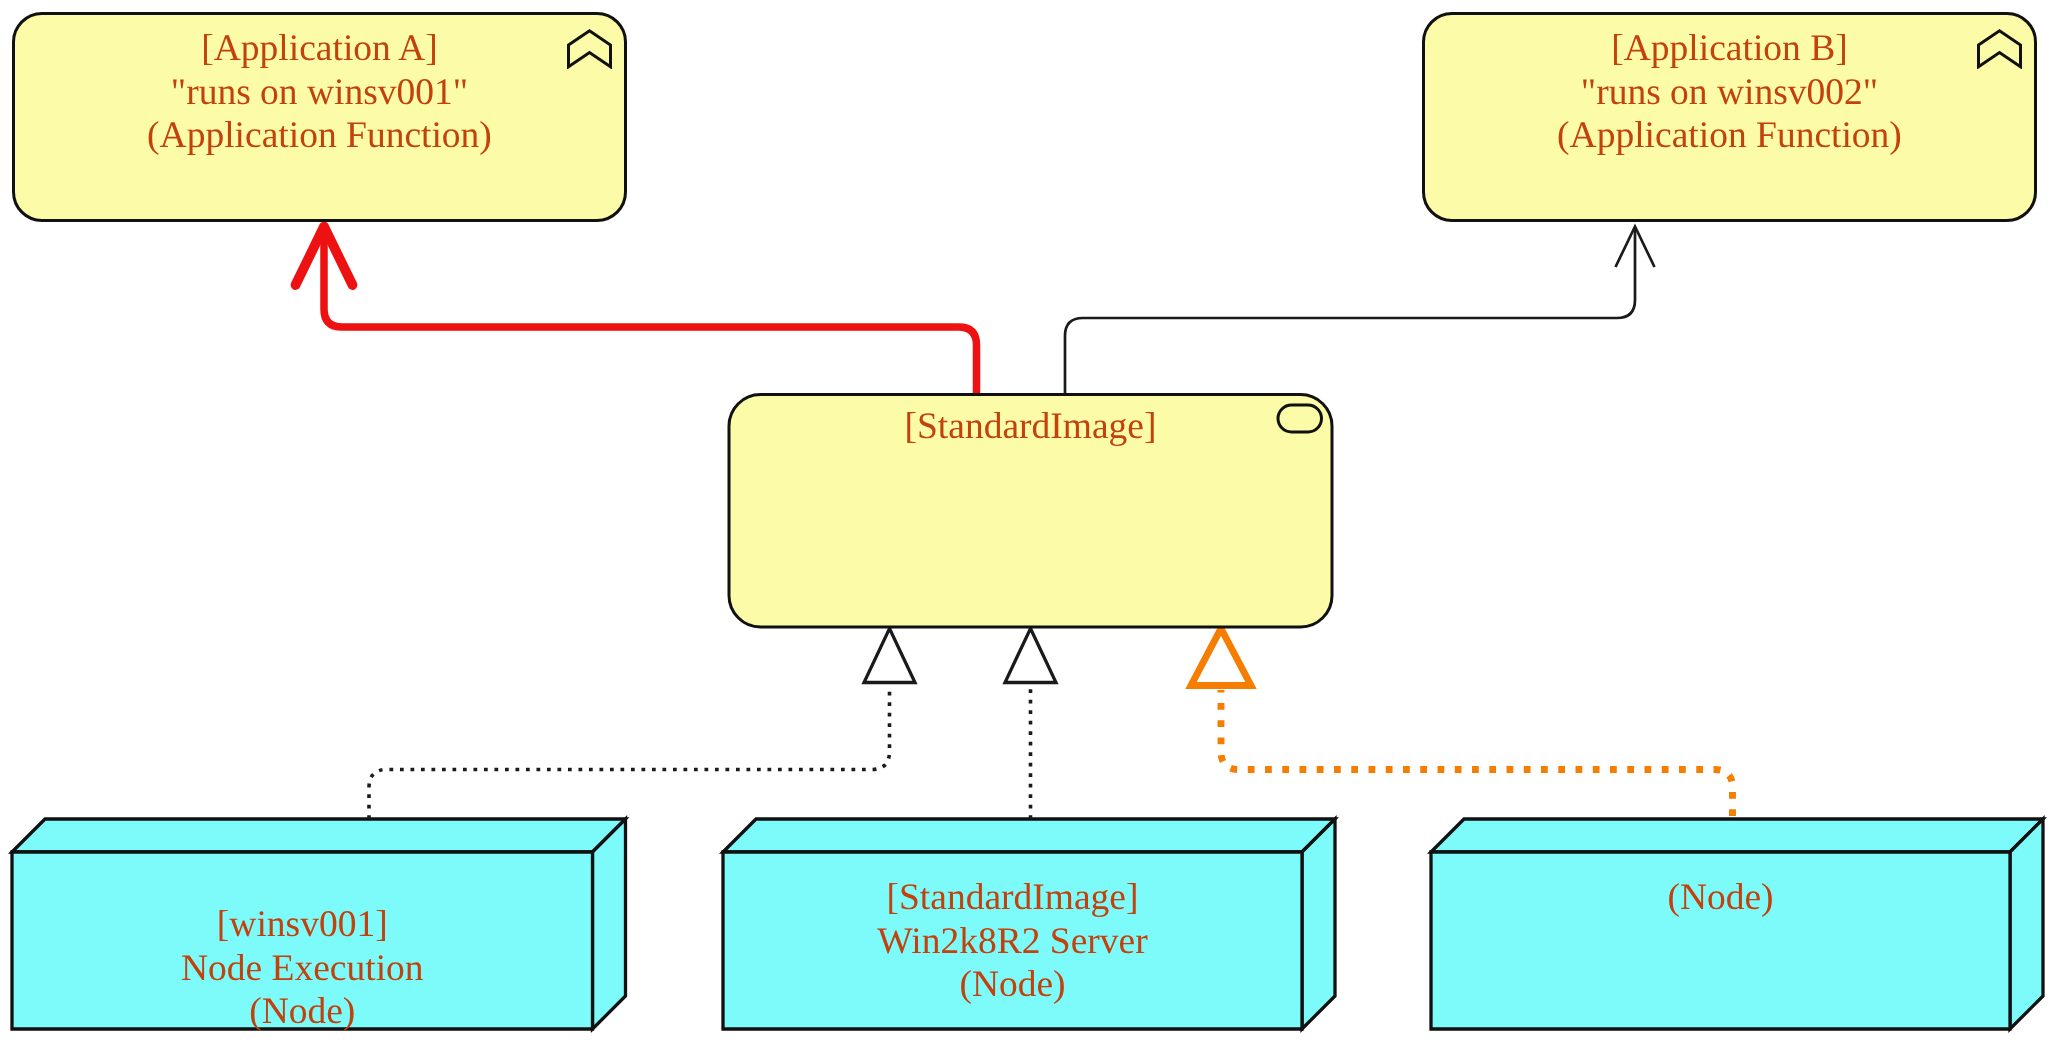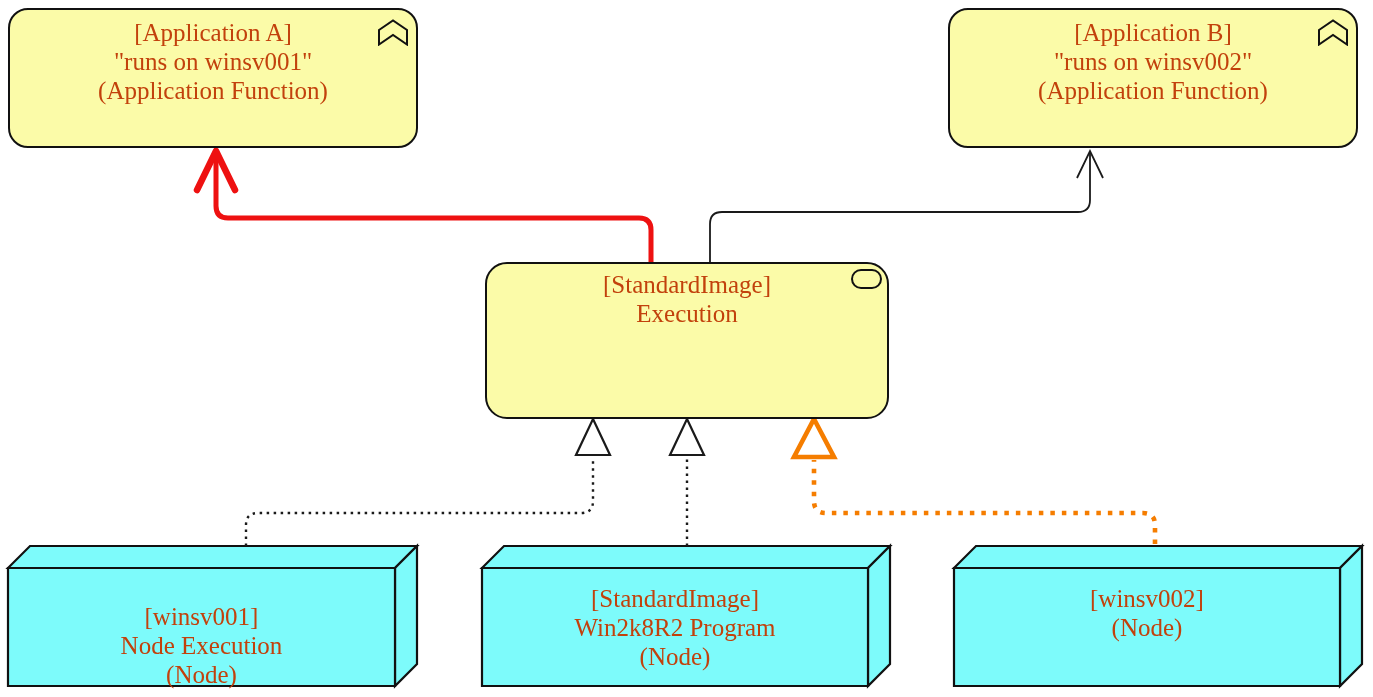--- a/index.html
+++ b/index.html
@@ -84,35 +84,33 @@
       <div>(Application Function)</div>
     </div>
     <svg class="ficon" width="30" height="27" viewBox="0 0 30 27">
       <polygon points="1,11 15,1.5 29,11 29,25.5 15,16 1,25.5" fill="none" stroke="#111" stroke-width="2" style="stroke: rgb(17, 17, 17);"></polygon>
     </svg>
   </div>
 
   <div class="el" id="service" style="left: 485px; top: 262px; width: 404px; height: 157px; background-color: rgb(251, 251, 168); border-color: rgb(17, 17, 17);">
     <div class="txt">
       <div>[StandardImage]</div>
-      <div>Execution</div>
     </div>
     <div class="pill" style="border-color: rgb(17, 17, 17);"></div>
   </div>
 
   <div class="nodetext" style="left:8px;top:566px;width:387px;margin-top:36px;">
     <div>[winsv001]</div>
     <div>Node Execution</div>
     <div>(Node)</div>
   </div>
 
   <div class="nodetext" style="left:482px;top:584px;width:386px;">
     <div>[StandardImage]</div>
-    <div>Win2k8R2 Program</div>
+    <div>Win2k8R2 Server</div>
     <div>(Node)</div>
   </div>
 
   <div class="nodetext" style="left:954px;top:584px;width:386px;">
-    <div>[winsv002]</div>
     <div>(Node)</div>
   </div>
 
 </div>
 
 </body></html>

